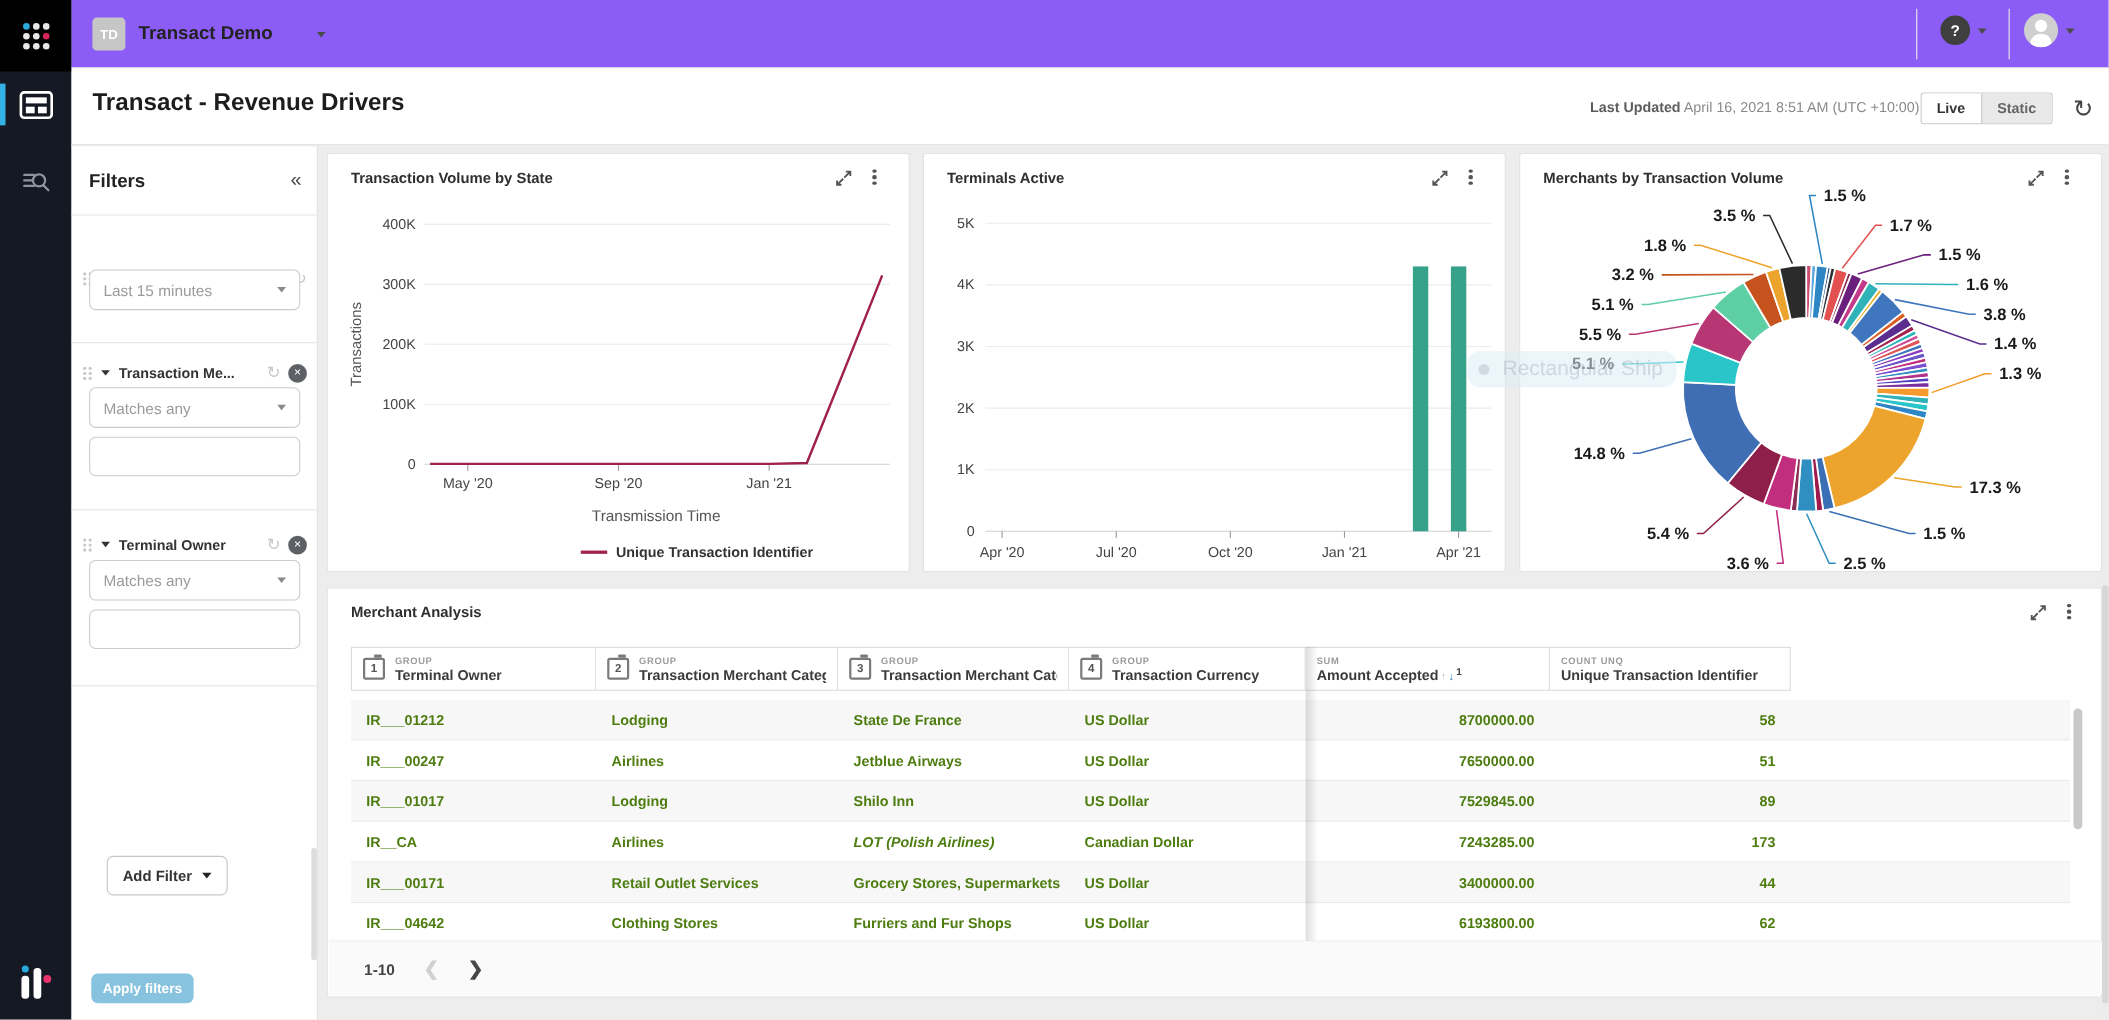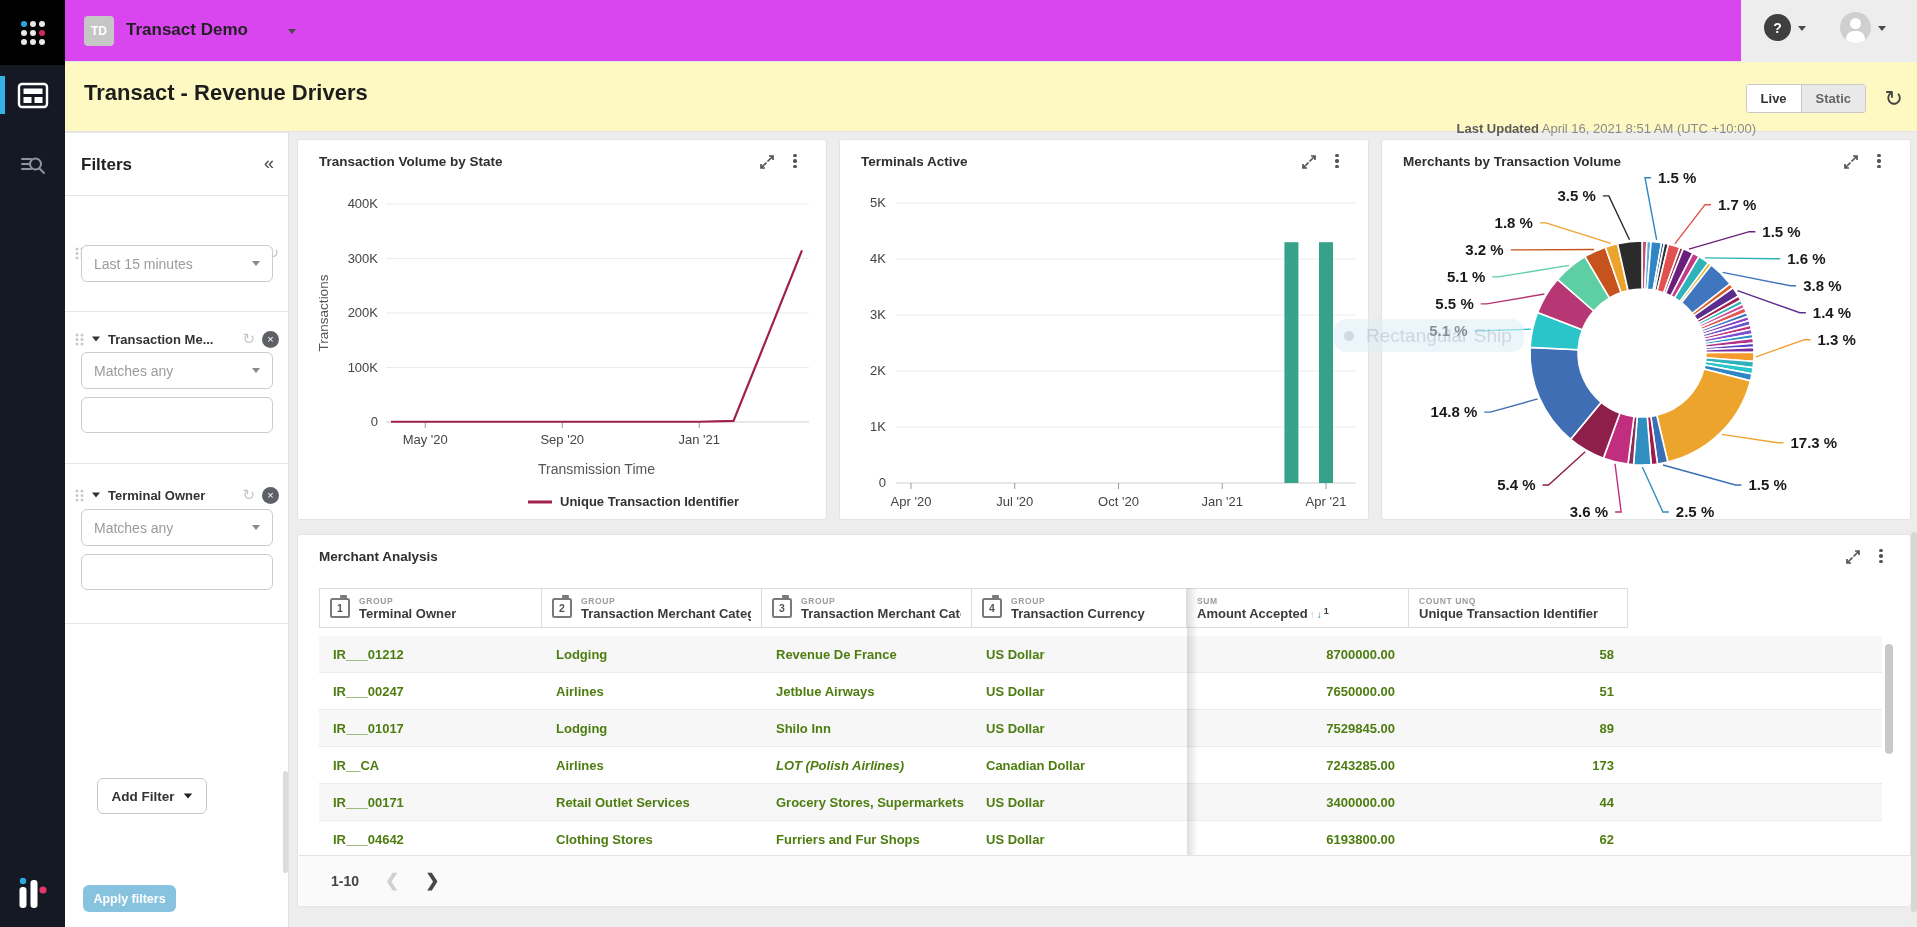--- a/index.html
+++ b/index.html
@@ -7,35 +7,35 @@
   body { font-family:"Liberation Sans", sans-serif; background:#ededee; overflow:hidden; position:relative; }
   .abs { position:absolute; }
 
   
   .sidebar { left:0; top:0; width:65px; height:927px; background:#151923; }
   .logo-block { left:0; top:0; width:65px; height:65px; background:#000; display:flex; align-items:center; justify-content:center; }
   .nav-item { left:0; width:65px; height:44px; display:flex; align-items:center; justify-content:center; }
   .nav-indicator { left:0; top:76px; width:5px; height:38px; background:#35b2e5; }
 
   
-  .topbar { left:65px; top:0; width:1676px; height:62px; background:#d946ef; border-bottom:1px solid #e5e5e5; }
+  .topbar { left:65px; top:0; width:1852px; height:62px; background:#8b5cf6; border-bottom:1px solid #e5e5e5; }
   .tenant-badge { left:19px; top:16px; width:30px; height:30px; border-radius:4px; background:#c6c6c6; color:#fff; font-size:12px; font-weight:bold; display:flex; align-items:center; justify-content:center; }
   .tenant-name { left:61px; top:20px; font-size:17px; font-weight:700; color:#222; }
   .caret { width:0; height:0; border-left:5px solid transparent; border-right:5px solid transparent; border-top:6px solid #4a4a4a; display:inline-block; }
   .caret.sm { border-left-width:4px; border-right-width:4px; border-top-width:5px; }
   .tb-sep { top:8px; width:1px; height:46px; background:#ececec; }
   .help-circle { width:27px; height:27px; border-radius:50%; background:#3f3f3f; color:#fff; font-size:14px; font-weight:bold; display:flex; align-items:center; justify-content:center; }
   .avatar-circle { width:31px; height:31px; border-radius:50%; background:#cfcfcf; position:relative; overflow:hidden; }
   .avatar-circle::before { content:""; position:absolute; left:10px; top:6px; width:11px; height:11px; border-radius:50%; background:#fff; }
   .avatar-circle::after { content:""; position:absolute; left:6px; top:19px; width:19px; height:12px; border-radius:8px 8px 0 0; background:#fff; }
 
   
-  .subheader { left:65px; top:62px; width:1852px; height:70px; background:#fef9c3; border-bottom:1px solid #e2e2e2; }
+  .subheader { left:65px; top:62px; width:1852px; height:70px; background:#ffffff; border-bottom:1px solid #e2e2e2; }
   .page-title { left:19px; top:18px; font-size:22px; font-weight:700; color:#1d1d1d; }
-  .last-updated { right:161px; top:28px; font-size:13px; color:#8a8a8a;margin-top:31px; }
+  .last-updated { right:172px; top:28px; font-size:13px; color:#8a8a8a; }
   .last-updated b { color:#5c5c5c; }
   .toggle { right:51px; top:22px; display:flex; border:1px solid #c9c9c9; border-radius:3px; overflow:hidden; }
   .toggle .seg { padding:6px 14px; font-size:13px; font-weight:700; }
   .seg-live { background:#fff; color:#333; }
   .seg-static { background:#e9e9e9; color:#666; border-left:1px solid #c9c9c9; }
   .refresh-big { right:14px; top:24px; font-size:22px; color:#444; }
 
   
   .filters-panel { left:65px; top:132px; width:224px; height:795px; background:#fff; border-right:1px solid #e0e0e0; border-top:1px solid #e8e8e8; }
   .filters-title { left:16px; top:22px; font-size:17px; font-weight:700; color:#222; }
@@ -490,21 +490,21 @@
           <div class="th-name">
             <span>Unique Transaction Identifier</span>
           </div>
         </div>
       </div>
     </div>
   <div id="tbody">
       <div class="trow alt" style="top: 101px;">
         <div class="tcell" style="left: 0px; width: 223px;">IR___01212</div>
         <div class="tcell" style="left: 223px; width: 220px;">Lodging</div>
-        <div class="tcell" style="left: 443px; width: 210px;">Revenue De France</div>
+        <div class="tcell" style="left: 443px; width: 210px;">State De France</div>
         <div class="tcell" style="left: 653px; width: 215px;">US Dollar</div>
         <div class="tcell num" style="left: 868px; width: 222px;">8700000.00</div>
         <div class="tcell num" style="left: 1090px; width: 219px;">58</div>
       </div>
       <div class="trow" style="top: 138px;">
         <div class="tcell" style="left: 0px; width: 223px;">IR___00247</div>
         <div class="tcell" style="left: 223px; width: 220px;">Airlines</div>
         <div class="tcell" style="left: 443px; width: 210px;">Jetblue Airways</div>
         <div class="tcell" style="left: 653px; width: 215px;">US Dollar</div>
         <div class="tcell num" style="left: 868px; width: 222px;">7650000.00</div>

